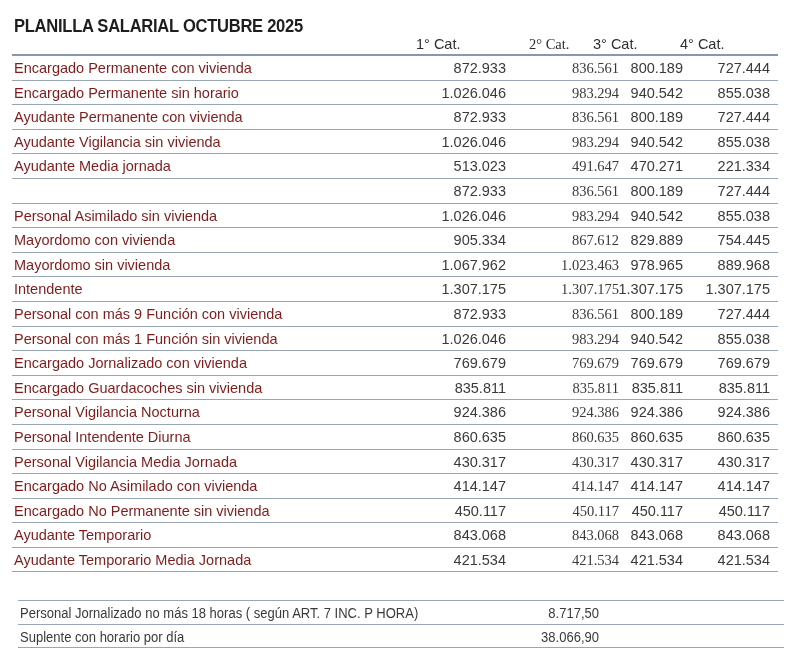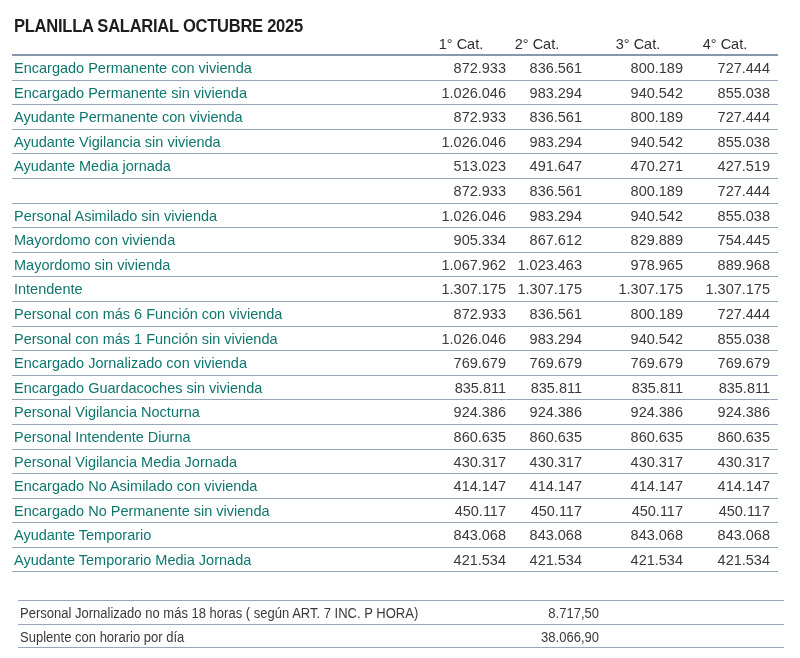--- a/index.html
+++ b/index.html
@@ -2,25 +2,25 @@
 <html><head>
 <meta charset="utf-8">
 <style>
   html, body { margin: 0; padding: 0; background: #ffffff; }
   body { width: 800px; height: 658px; position: relative; overflow: hidden;
          font-family: "Liberation Sans", sans-serif; color: #3a3a3a; }
   .title { position: absolute; left: 14px; top: 16px; font-size: 18px; font-weight: bold;
            color: #1e1e1e; letter-spacing: -0.3px; transform: scaleX(0.92); transform-origin: left; }
   .table { position: absolute; left: 12px; top: 34px; width: 766px; }
   .hdr { height: 20px; position: relative; border-bottom: 2px solid #8797ad; }
-  .hdr .c { position: absolute; top: 2px; font-size: 14.5px; color: #2e2e2e; text-align: center; width: 90px; }
+  .hdr .c { position: absolute; top: 2px; font-size: 14.5px; color: #2e2e2e; text-align: left; width: 90px; }
   .row { height: 23.6px; position: relative; border-bottom: 1.5px solid #98a6b8; }
-  .row .lbl { position: absolute; left: 2px; top: 4px; font-size: 14.5px; color: #0f766e; white-space: nowrap; }
+  .row .lbl { position: absolute; left: 2px; top: 4px; font-size: 14.5px; color: #7f1d1d; white-space: nowrap; }
   .row .v { position: absolute; top: 4px; font-size: 14.5px; color: #3a3a3a; text-align: right; width: 90px; }
-  .c1 { left: 404px; } .c2 { left: 480px; } .c3 { left: 581px; } .c4 { left: 668px; }
+  .c1 { left: 404px; } .c2 { left: 517px; font-family: Liberation Serif, serif; } .c3 { left: 581px; } .c4 { left: 668px; }
   .extra { position: absolute; left: 18px; top: 600px; width: 766px; border-top: 1.5px solid #98a6b8; }
   .erow { height: 22.5px; position: relative; border-bottom: 1.5px solid #98a6b8; }
   .erow .lbl { position: absolute; left: 2px; top: 4px; font-size: 14px; color: #3a3a3a;
                transform: scaleX(0.93); transform-origin: left; white-space: nowrap; }
   .erow .v { position: absolute; left: 480px; top: 4px; width: 101px; text-align: right; font-size: 14px;
              color: #3a3a3a; transform: scaleX(0.93); transform-origin: right; }
 </style>
 </head>
 <body>
 
@@ -35,21 +35,21 @@
   </div>
   <div id="rows">
       <div class="row">
         <span class="lbl">Encargado Permanente con vivienda</span>
         <span class="v c1">872.933</span>
         <span class="v c2">836.561</span>
         <span class="v c3">800.189</span>
         <span class="v c4">727.444</span>
       </div>
       <div class="row">
-        <span class="lbl">Encargado Permanente sin vivienda</span>
+        <span class="lbl">Encargado Permanente sin horario</span>
         <span class="v c1">1.026.046</span>
         <span class="v c2">983.294</span>
         <span class="v c3">940.542</span>
         <span class="v c4">855.038</span>
       </div>
       <div class="row">
         <span class="lbl">Ayudante Permanente con vivienda</span>
         <span class="v c1">872.933</span>
         <span class="v c2">836.561</span>
         <span class="v c3">800.189</span>
@@ -60,21 +60,21 @@
         <span class="v c1">1.026.046</span>
         <span class="v c2">983.294</span>
         <span class="v c3">940.542</span>
         <span class="v c4">855.038</span>
       </div>
       <div class="row">
         <span class="lbl">Ayudante Media jornada</span>
         <span class="v c1">513.023</span>
         <span class="v c2">491.647</span>
         <span class="v c3">470.271</span>
-        <span class="v c4">427.519</span>
+        <span class="v c4">221.334</span>
       </div>
       <div class="row">
         <span class="v c1">872.933</span>
         <span class="v c2">836.561</span>
         <span class="v c3">800.189</span>
         <span class="v c4">727.444</span>
       </div>
       <div class="row">
         <span class="lbl">Personal Asimilado sin vivienda</span>
         <span class="v c1">1.026.046</span>
@@ -97,21 +97,21 @@
         <span class="v c4">889.968</span>
       </div>
       <div class="row">
         <span class="lbl">Intendente</span>
         <span class="v c1">1.307.175</span>
         <span class="v c2">1.307.175</span>
         <span class="v c3">1.307.175</span>
         <span class="v c4">1.307.175</span>
       </div>
       <div class="row">
-        <span class="lbl">Personal con más 6 Función con vivienda</span>
+        <span class="lbl">Personal con más 9 Función con vivienda</span>
         <span class="v c1">872.933</span>
         <span class="v c2">836.561</span>
         <span class="v c3">800.189</span>
         <span class="v c4">727.444</span>
       </div>
       <div class="row">
         <span class="lbl">Personal con más 1 Función sin vivienda</span>
         <span class="v c1">1.026.046</span>
         <span class="v c2">983.294</span>
         <span class="v c3">940.542</span>

